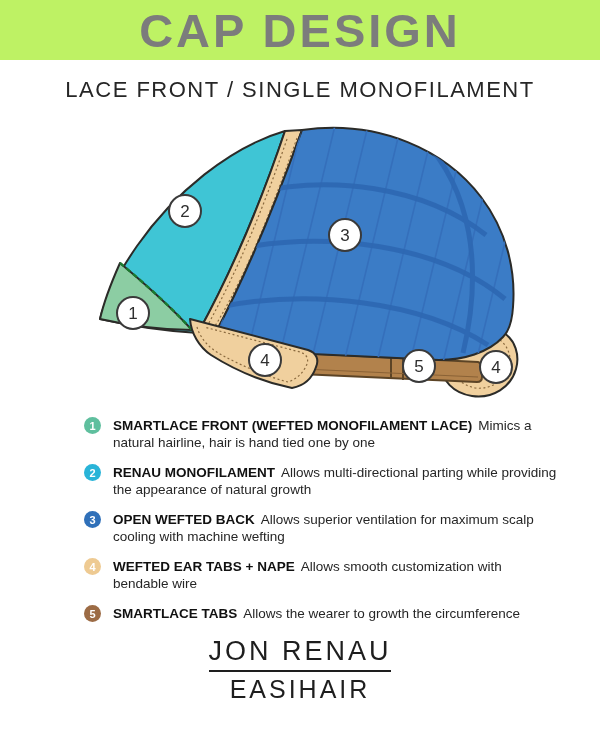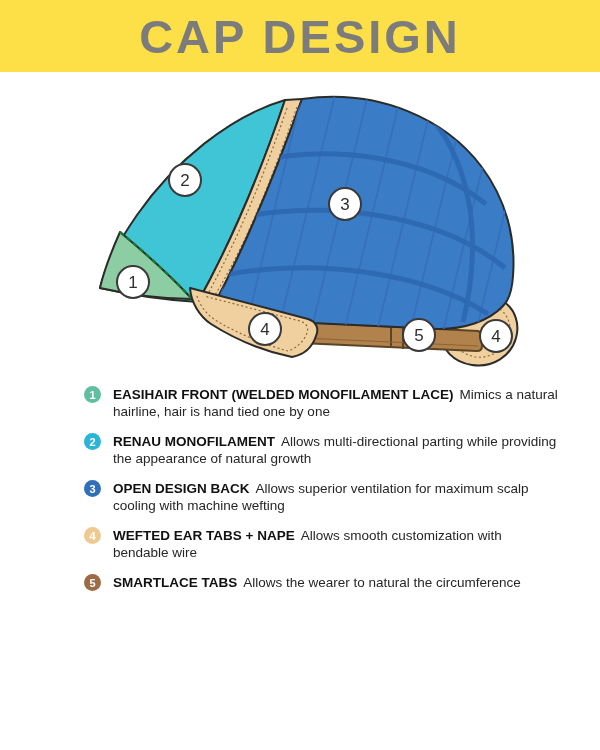--- a/index.html
+++ b/index.html
@@ -1,20 +1,20 @@
 <!DOCTYPE html>
 <html><head>
 <meta charset="utf-8">
 <style>
   * { margin:0; padding:0; box-sizing:border-box; }
   body { background:#ffffff; font-family:"Liberation Sans", sans-serif; }
   .page { width:600px; height:750px; background:#ffffff; overflow:hidden; }
 
   .title-bar {
-    height:72px; background:#fde047;
+    height:60px; background:#bef264;
     display:flex; align-items:center; justify-content:center;
   }
   .title-bar h1 {
     font-size:47px; font-weight:700; color:#7c7c7c; letter-spacing:3px;
   }
   .subtitle {
     margin-top:17px; text-align:center;
     font-size:22px; font-weight:400; color:#262626; letter-spacing:1.5px;
   }
 
@@ -38,20 +38,21 @@
 </style>
 </head>
 <body>
 
 <div class="page">
 
   <div class="title-bar">
     <h1>CAP DESIGN</h1>
   </div>
 
+  <div class="subtitle">LACE FRONT / SINGLE MONOFILAMENT</div>
 
   <div class="diagram-wrap">
     <svg width="600" height="312" viewBox="0 0 600 312">
       <defs>
         <clipPath id="blueClip">
           <path d="M 302,27 C 380,16 446,48 481,94 C 506,127 516,166 513,204 C 512,220 509,228 503,234 C 488,250 463,257 439,257 L 312,251 C 280,248 243,241 214,233 C 240,184 268,122 302,27 Z"></path>
         </clipPath>
       </defs>
 
       <path d="M 285,28 C 230,44 174,90 137,143 C 119,169 105,196 100,216 C 131,223 164,228 198,230 C 225,181 254,120 285,28 Z" stroke="#2b2b28" stroke-width="2" stroke-linejoin="round" fill="#3fc5d5"></path>
@@ -120,34 +121,39 @@
           <circle cx="496" cy="264" r="16" fill="#ffffff" stroke="#3a3a3a" stroke-width="2"></circle>
           <text x="496" y="264" dy="0.35em" text-anchor="middle" font-size="17" fill="#2f2f2f">4</text>
         </g>
       </g>
     </svg>
   </div>
 
   <div class="legend">
     <div class="legend-row">
       <span class="legend-dot" style="background-color: rgb(95, 191, 158);">1</span>
-      <div class="legend-text"><span class="legend-label">EASIHAIR FRONT (WELDED MONOFILAMENT LACE)</span><span>Mimics a natural hairline, hair is hand tied one by one</span></div>
+      <div class="legend-text"><span class="legend-label">SMARTLACE FRONT (WEFTED MONOFILAMENT LACE)</span><span>Mimics a natural hairline, hair is hand tied one by one</span></div>
     </div>
     <div class="legend-row">
       <span class="legend-dot" style="background-color: rgb(41, 180, 216);">2</span>
       <div class="legend-text"><span class="legend-label">RENAU MONOFILAMENT</span><span>Allows multi-directional parting while providing the appearance of natural growth</span></div>
     </div>
     <div class="legend-row">
       <span class="legend-dot" style="background-color: rgb(47, 112, 185);">3</span>
-      <div class="legend-text"><span class="legend-label">OPEN DESIGN BACK</span><span>Allows superior ventilation for maximum scalp cooling  with machine wefting</span></div>
+      <div class="legend-text"><span class="legend-label">OPEN WEFTED BACK</span><span>Allows superior ventilation for maximum scalp cooling  with machine wefting</span></div>
     </div>
     <div class="legend-row">
       <span class="legend-dot" style="background-color: rgb(238, 202, 146);">4</span>
       <div class="legend-text"><span class="legend-label">WEFTED EAR TABS + NAPE</span><span>Allows smooth customization with bendable wire</span></div>
     </div>
     <div class="legend-row">
       <span class="legend-dot" style="background-color: rgb(156, 107, 69);">5</span>
-      <div class="legend-text"><span class="legend-label">SMARTLACE TABS</span><span>Allows the wearer to natural the circumference</span></div>
+      <div class="legend-text"><span class="legend-label">SMARTLACE TABS</span><span>Allows the wearer to growth the circumference</span></div>
     </div>
   </div>
 
+  <div class="footer">
+    <div class="brand-top">JON RENAU</div>
+    <hr class="brand-line">
+    <div class="brand-bottom">EASIHAIR</div>
+  </div>
 
 </div>
 
 </body></html>

